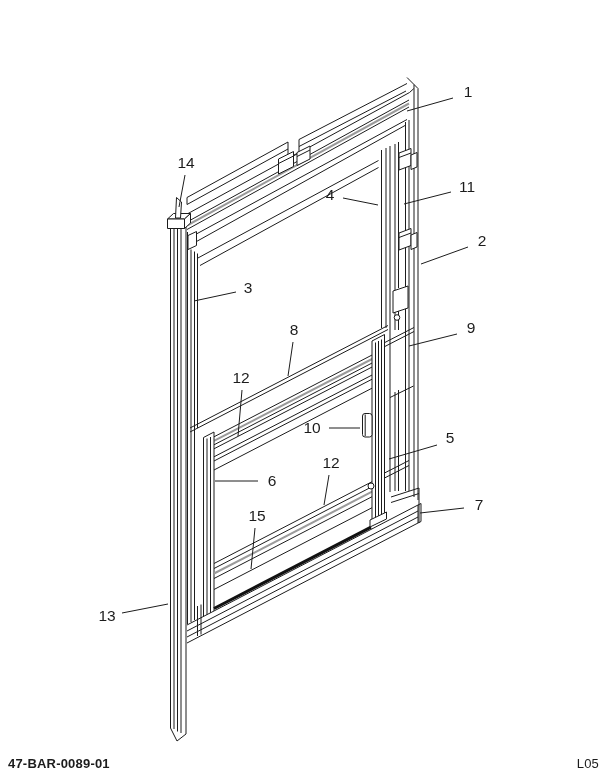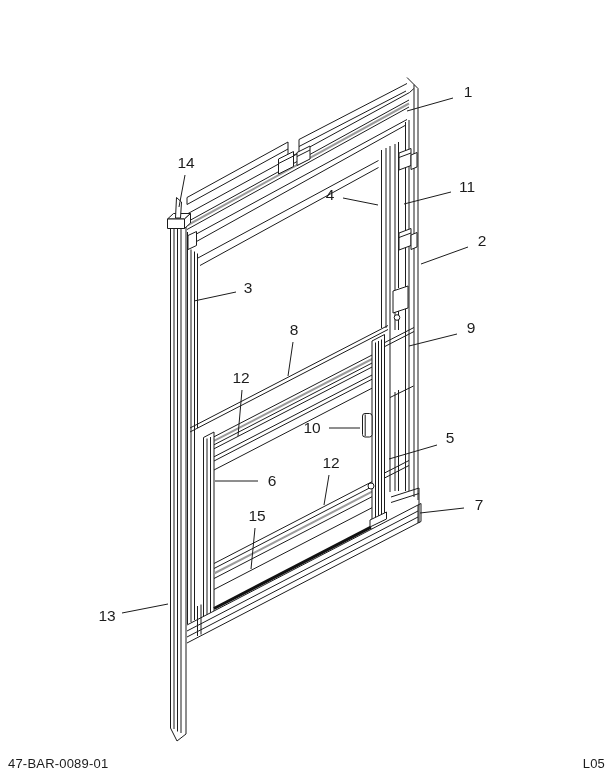--- a/index.html
+++ b/index.html
@@ -11,22 +11,22 @@
     overflow:hidden;
   }
   .drawing{position:absolute;left:0;top:0;}
   .footer-text{
     position:absolute;
     bottom:6px;
     font-size:13px;
     color:#1c1c1c;
     letter-spacing:0.2px;
   }
-  .footer-left{left:8px;}
-  .footer-right{right:5px;}
+  .footer-left{left:8px;font-weight:bold;}
+  .footer-right{right:11px;}
   svg .ln{stroke:#1c1c1c;stroke-width:1;fill:none;stroke-linecap:butt;}
   svg .gasket{stroke:#9a9a9a;stroke-width:2;fill:none;}
   svg .seal{stroke:#111111;stroke-width:3;fill:none;}
   svg .white{fill:#ffffff;stroke:#1c1c1c;stroke-width:1;}
   svg .callout-text{font-family:"Liberation Sans",sans-serif;font-size:15.5px;fill:#1c1c1c;}
 </style>
 </head>
 <body>
 
 <div class="page">

